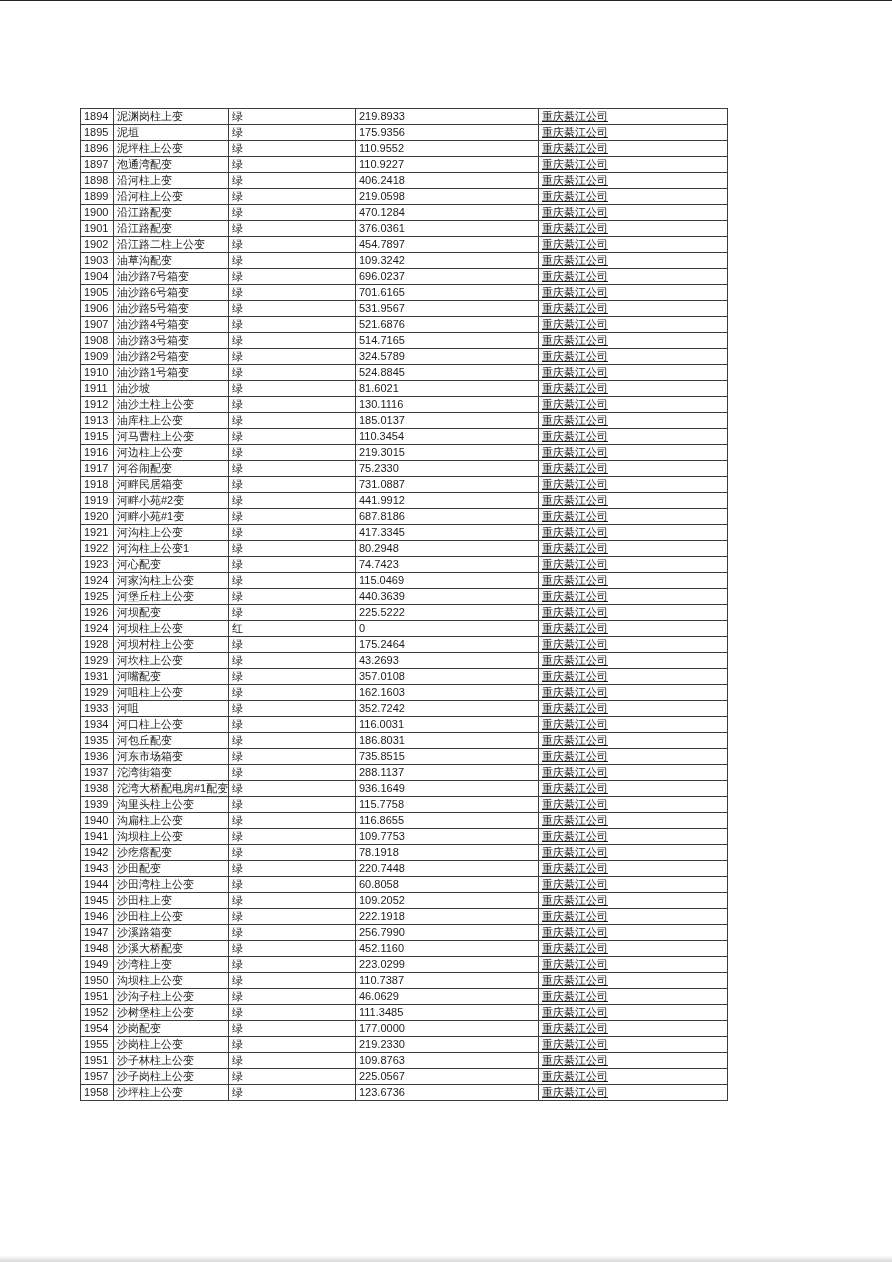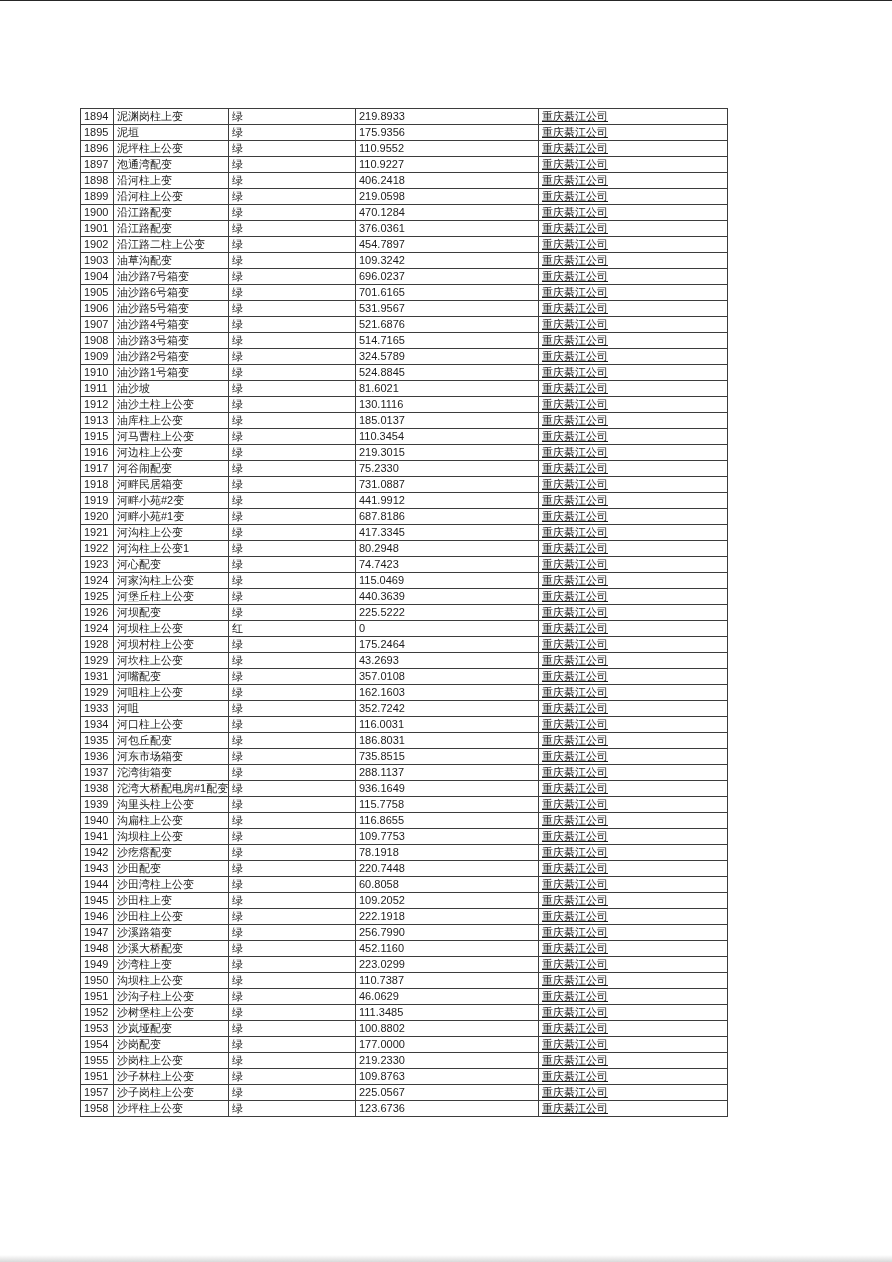--- a/index.html
+++ b/index.html
@@ -431,27 +431,20 @@
         <td class="c-company"><span>重庆綦江公司</span></td>
       </tr>
       <tr>
         <td class="c-id">1952</td>
         <td class="c-name">沙树堡柱上公变</td>
         <td class="c-status">绿</td>
         <td class="c-value">111.3485</td>
         <td class="c-company"><span>重庆綦江公司</span></td>
       </tr>
       <tr>
-        <td class="c-id">1953</td>
-        <td class="c-name">沙岚垭配变</td>
-        <td class="c-status">绿</td>
-        <td class="c-value">100.8802</td>
-        <td class="c-company"><span>重庆綦江公司</span></td>
-      </tr>
-      <tr>
         <td class="c-id">1954</td>
         <td class="c-name">沙岗配变</td>
         <td class="c-status">绿</td>
         <td class="c-value">177.0000</td>
         <td class="c-company"><span>重庆綦江公司</span></td>
       </tr>
       <tr>
         <td class="c-id">1955</td>
         <td class="c-name">沙岗柱上公变</td>
         <td class="c-status">绿</td>

